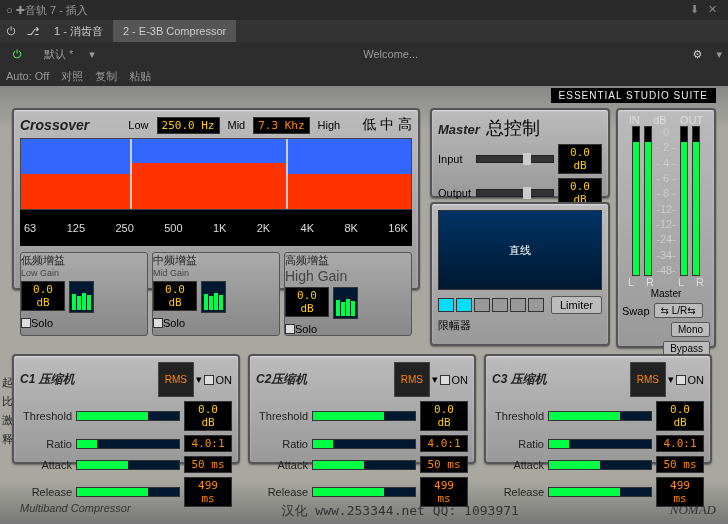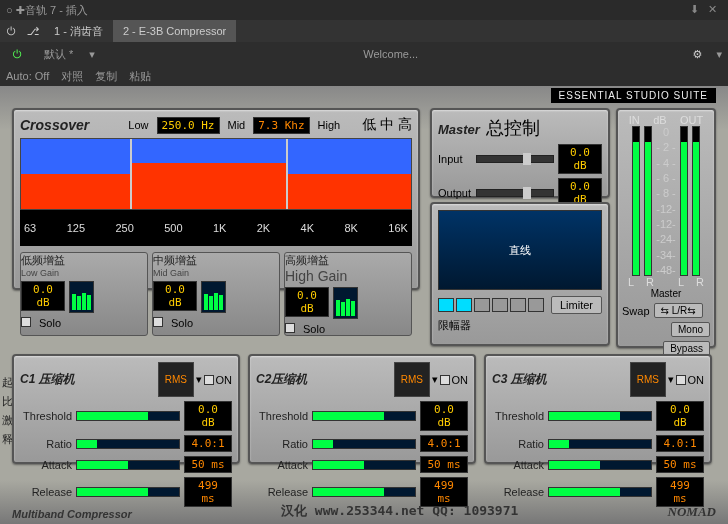--- a/index.html
+++ b/index.html
@@ -27,21 +27,21 @@
 .xo-band.low{left:0;width:28%;background:linear-gradient(180deg,#3366ff 0%,#3366ff 50%,#ff3300 50%,#ff3300 100%)}
 .xo-band.mid{left:28%;width:40%;background:linear-gradient(180deg,#3366ff 0%,#3366ff 35%,#ff3300 35%,#ff3300 100%)}
 .xo-band.hi{left:68%;width:32%;background:linear-gradient(180deg,#3366ff 0%,#3366ff 50%,#ff3300 50%,#ff3300 100%)}
 .xo-marker{position:absolute;top:0;bottom:0;width:2px;background:#ccc}
 .xo-labels{display:flex;justify-content:space-between;color:#ddd;font-size:9px;padding:12px 4px;background:#000}
 .gain-row{display:flex;gap:4px;margin-top:6px}
 .gain-box{flex:1;background:linear-gradient(180deg,#aaa,#888);border:1px solid #555;border-radius:3px;}
 .gain-title{display:flex;justify-content:space-between;color:#222;font-size:10px}
 .gain-meter{background:#001830;height:32px;margin:3px 0;border:1px solid #333;display:flex;align-items:flex-end;padding:2px;gap:1px}
 .gain-meter .bar{width:4px;background:#00ff44;height:60%}
-.gain-ctrl{display:flex;align-items:flex-start;gap:8px;font-size:10px}
+.gain-ctrl{display:flex;align-items:center;gap:0;font-size:10px}
 .chk{width:10px;height:10px;border:1px solid #333;background:#ddd}
 .master{left:430px;top:22px;width:180px;height:90px;padding:6px}
 .master-head{display:flex;align-items:baseline;gap:6px}
 .m-row{display:flex;align-items:center;gap:4px;margin-top:4px;font-size:10px}
 .m-slider{flex:1;height:8px;background:#333;border:1px solid #222;position:relative}
 .m-thumb{position:absolute;width:8px;height:12px;background:#ccc;top:-3px;left:60%}
 .curve{left:430px;top:116px;width:180px;height:144px;padding:6px}
 .curve-screen{background:linear-gradient(180deg,#003366,#001830);height:80px;border:1px solid #333;display:flex;align-items:center;justify-content:center;color:#fff;font-size:13px}
 .curve-btns{display:flex;gap:2px;margin-top:6px;flex-wrap:wrap;align-items:center}
 .sq{width:16px;height:14px;border:1px solid #333;background:#999;cursor:pointer}
@@ -59,21 +59,21 @@
 .comp2{left:248px;top:268px}
 .comp3{left:484px;top:268px}
 .comp-head{display:flex;align-items:center;gap:2px}
 .comp-sel{background:#222;color:#ff8800;border:1px solid #444;padding:11px 6px;font-size:10px}
 .c-row{display:flex;align-items:center;gap:4px;margin-top:4px;font-size:10px;color:#222}
 .c-label{width:52px;text-align:right}
 .c-bar{flex:1;height:10px;background:linear-gradient(90deg,#00ff44 0%,#00ff44 70%,#001830 70%);border:1px solid #333}
 .c-val{width:48px}
 .zh-side{position:absolute;left:2px;top:288px;font-size:11px;color:#222;line-height:1.5;writing-mode:horizontal-tb}
 .zh-side div{height:19px}
-.footer{position:absolute;bottom:4px;left:0;right:0;display:flex;padding:0 12px;font-style:italic;font-weight:bold;font-size:14px;color:#333;align-items:flex-end}
+.footer{position:absolute;bottom:4px;left:8px;right:0;display:flex;padding:0 12px;font-style:italic;font-weight:normal;font-size:14px;color:#333;align-items:flex-start}
 .footer .credit{flex:1;text-align:center;font-style:normal;font-family:monospace;font-size:13px}
 .logo{font-family:serif;font-style:italic;font-size:13px}
 </style>
 </head>
 <body>
 
 <div class="titlebar">
   <span>○ ✚ </span>
   <span class="tb-text">音轨 7 - 插入</span>
   <span class="wbtn">⬇</span>

